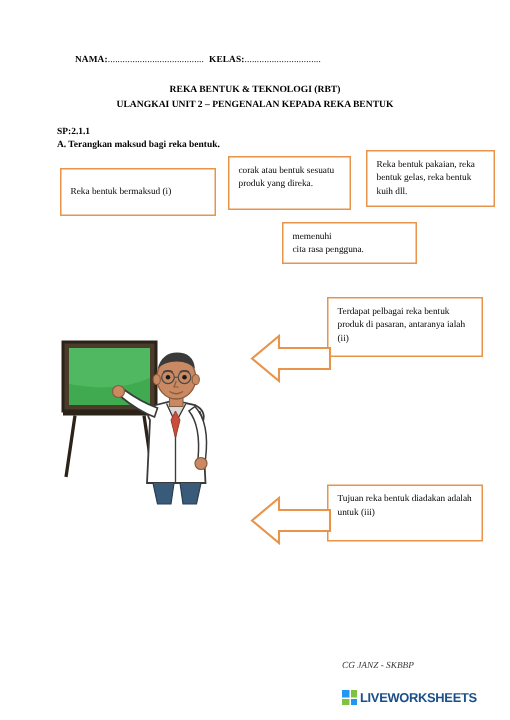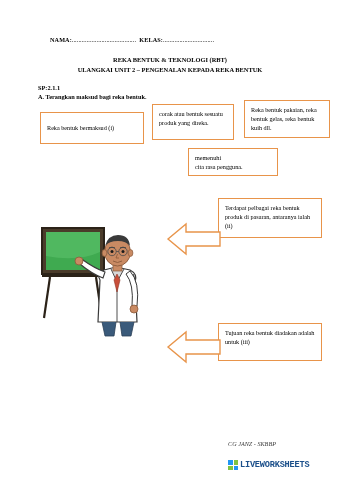--- a/index.html
+++ b/index.html
@@ -137,21 +137,21 @@
   .lw-grid {
     width: 10px; height: 10px;
     display: grid;
     grid-template-columns: 1fr 1fr;
     grid-template-rows: 1fr 1fr;
     gap: 1px;
   }
   .lw-grid i { display: block; background: #2196f3; }
   .lw-grid i.alt { background: #7ec242; }
   .lw-text {
-    font-family: Liberation Mono, monospace;
+    font-family: Liberation Sans, sans-serif;
     font-size: 8.6px;
     font-weight: bold;
     color: #1b4f8a;
     letter-spacing: -0.2px;
     text-align: right;
   }
 </style>
 </head>
 <body>
 

